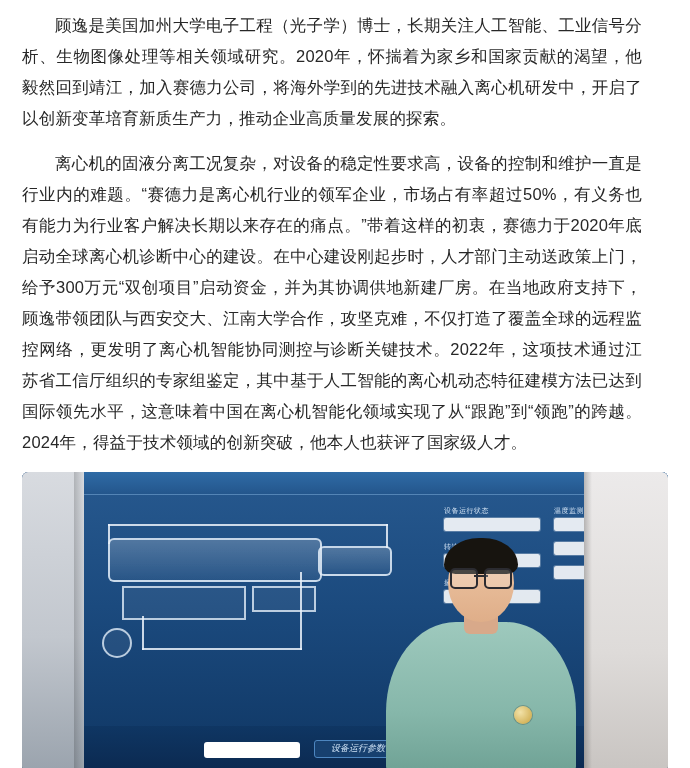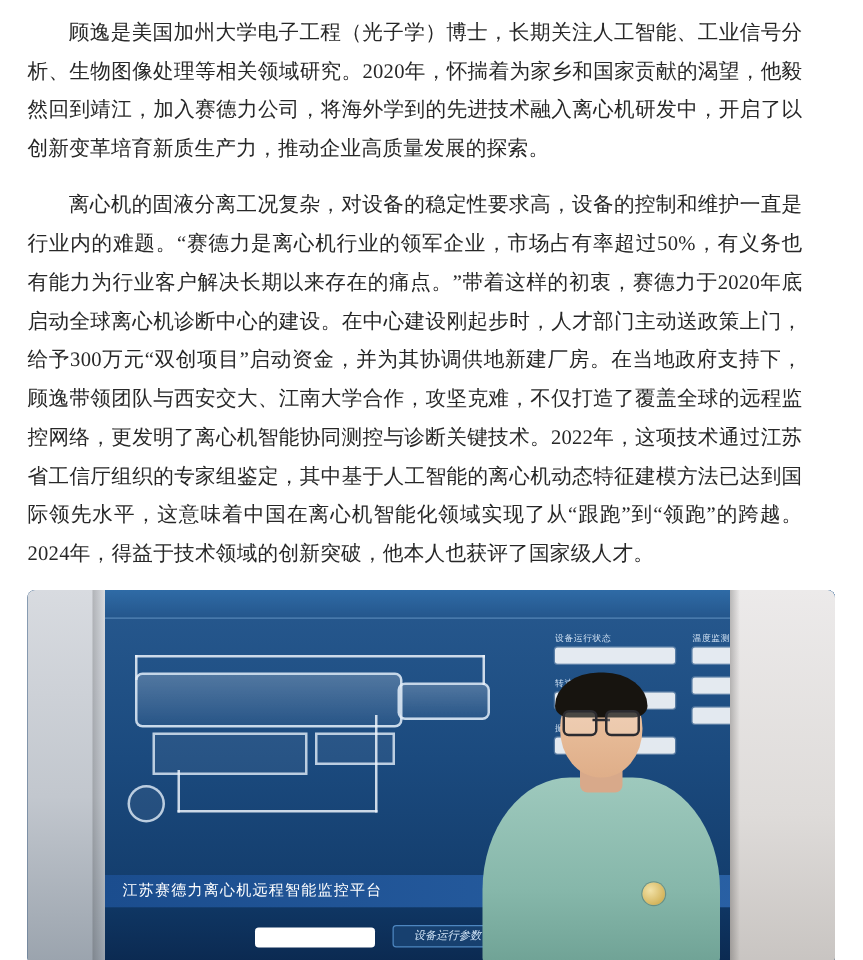--- a/index.html
+++ b/index.html
@@ -11,21 +11,20 @@
     width: 690px;
     height: 768px;
     overflow: hidden;
     font-family: "Liberation Sans", sans-serif;
     color: #2b2b2b;
   }
   .article {
     width: 676px;
     box-sizing: border-box;
     padding: 10px 34px 0 22px;
-    font-family: Liberation Serif, serif;
   }
   .para {
     font-size: 16.5px;
     line-height: 31px;
     text-indent: 2em;
     text-align: justify;
     letter-spacing: 0.2px;
     margin: 0 0 14px 0;
     color: #272727;
   }
@@ -280,23 +279,20 @@
         <div class="panel-row"></div>
       </div>
 
       <div class="panel-col" style="left:470px;">
         <div class="panel-label">温度监测</div>
         <div class="panel-row"></div>
         <div class="panel-row"></div>
         <div class="panel-row"></div>
       </div>
 
-      <div class="slide-title">
-        <span>江苏赛德力离心机远程智能监控平台</span>
-      </div>
 
       <div class="bottom-strip">
         <div class="chip dark" style="left:230px; width:86px;font-style:italic;">设备运行参数</div>
         <div class="chip green" style="left:324px; width:34px;">430</div>
         <div class="chip" style="left:120px; width:96px;"></div>
       </div>
     </div>
 
     <div class="person">
       <div class="torso"></div>

